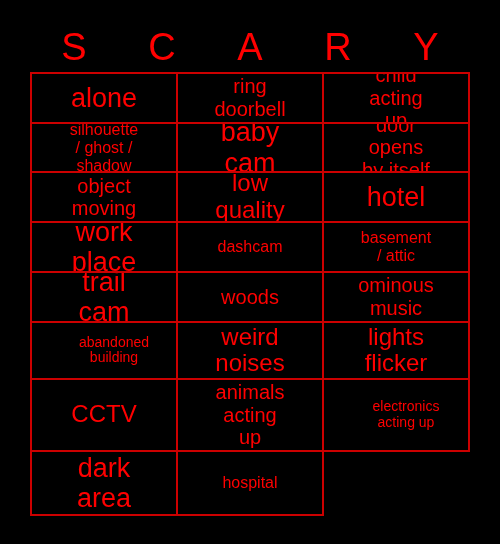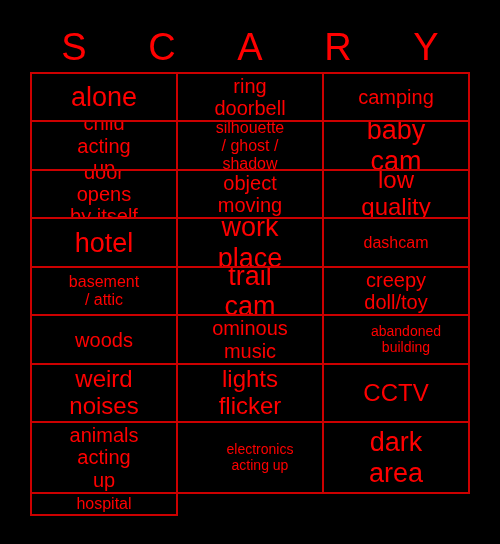--- a/index.html
+++ b/index.html
@@ -92,23 +92,20 @@
 
   <div id="grid">
       <div class="cell fs-xl">
         <span class="txt">alone</span>
       </div>
       <div class="cell fs-md">
         <span class="txt">ring
 doorbell</span>
       </div>
       <div class="cell fs-md">
-        <span class="txt">camping</span>
-      </div>
-      <div class="cell fs-md">
         <span class="txt">child
 acting
 up</span>
       </div>
       <div class="cell fs-sm">
         <span class="txt">silhouette
 / ghost /
 shadow</span>
       </div>
       <div class="cell fs-xl">
@@ -140,24 +137,20 @@
       </div>
       <div class="cell fs-sm">
         <span class="txt">basement
 / attic</span>
       </div>
       <div class="cell fs-xl">
         <span class="txt">trail
 cam</span>
       </div>
       <div class="cell fs-md">
-        <span class="txt">creepy
-doll/toy</span>
-      </div>
-      <div class="cell fs-md">
         <span class="txt">woods</span>
       </div>
       <div class="cell fs-md">
         <span class="txt">ominous
 music</span>
       </div>
       <div class="cell fs-xs">
         <span class="txt">abandoned
 building</span>
       </div>

